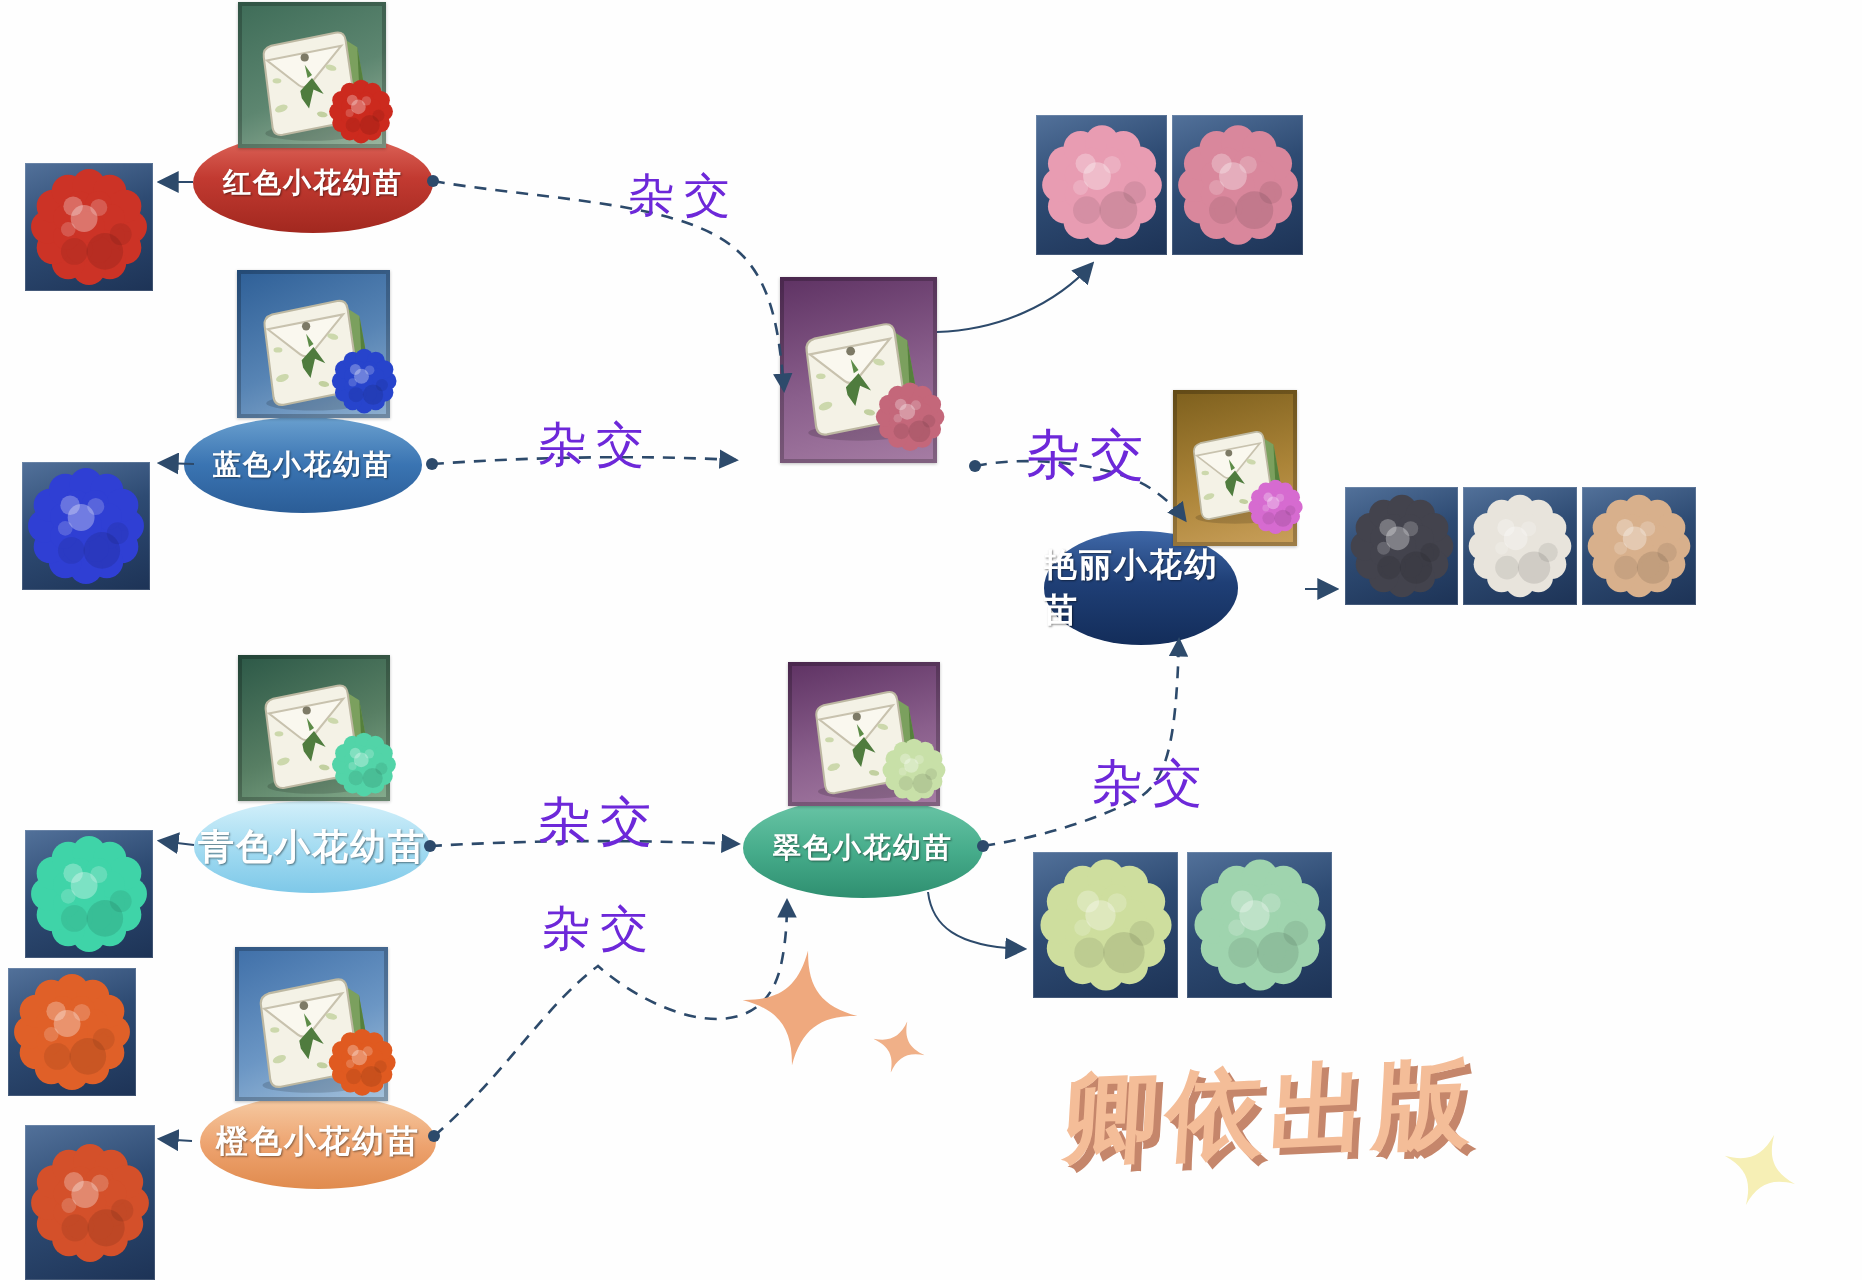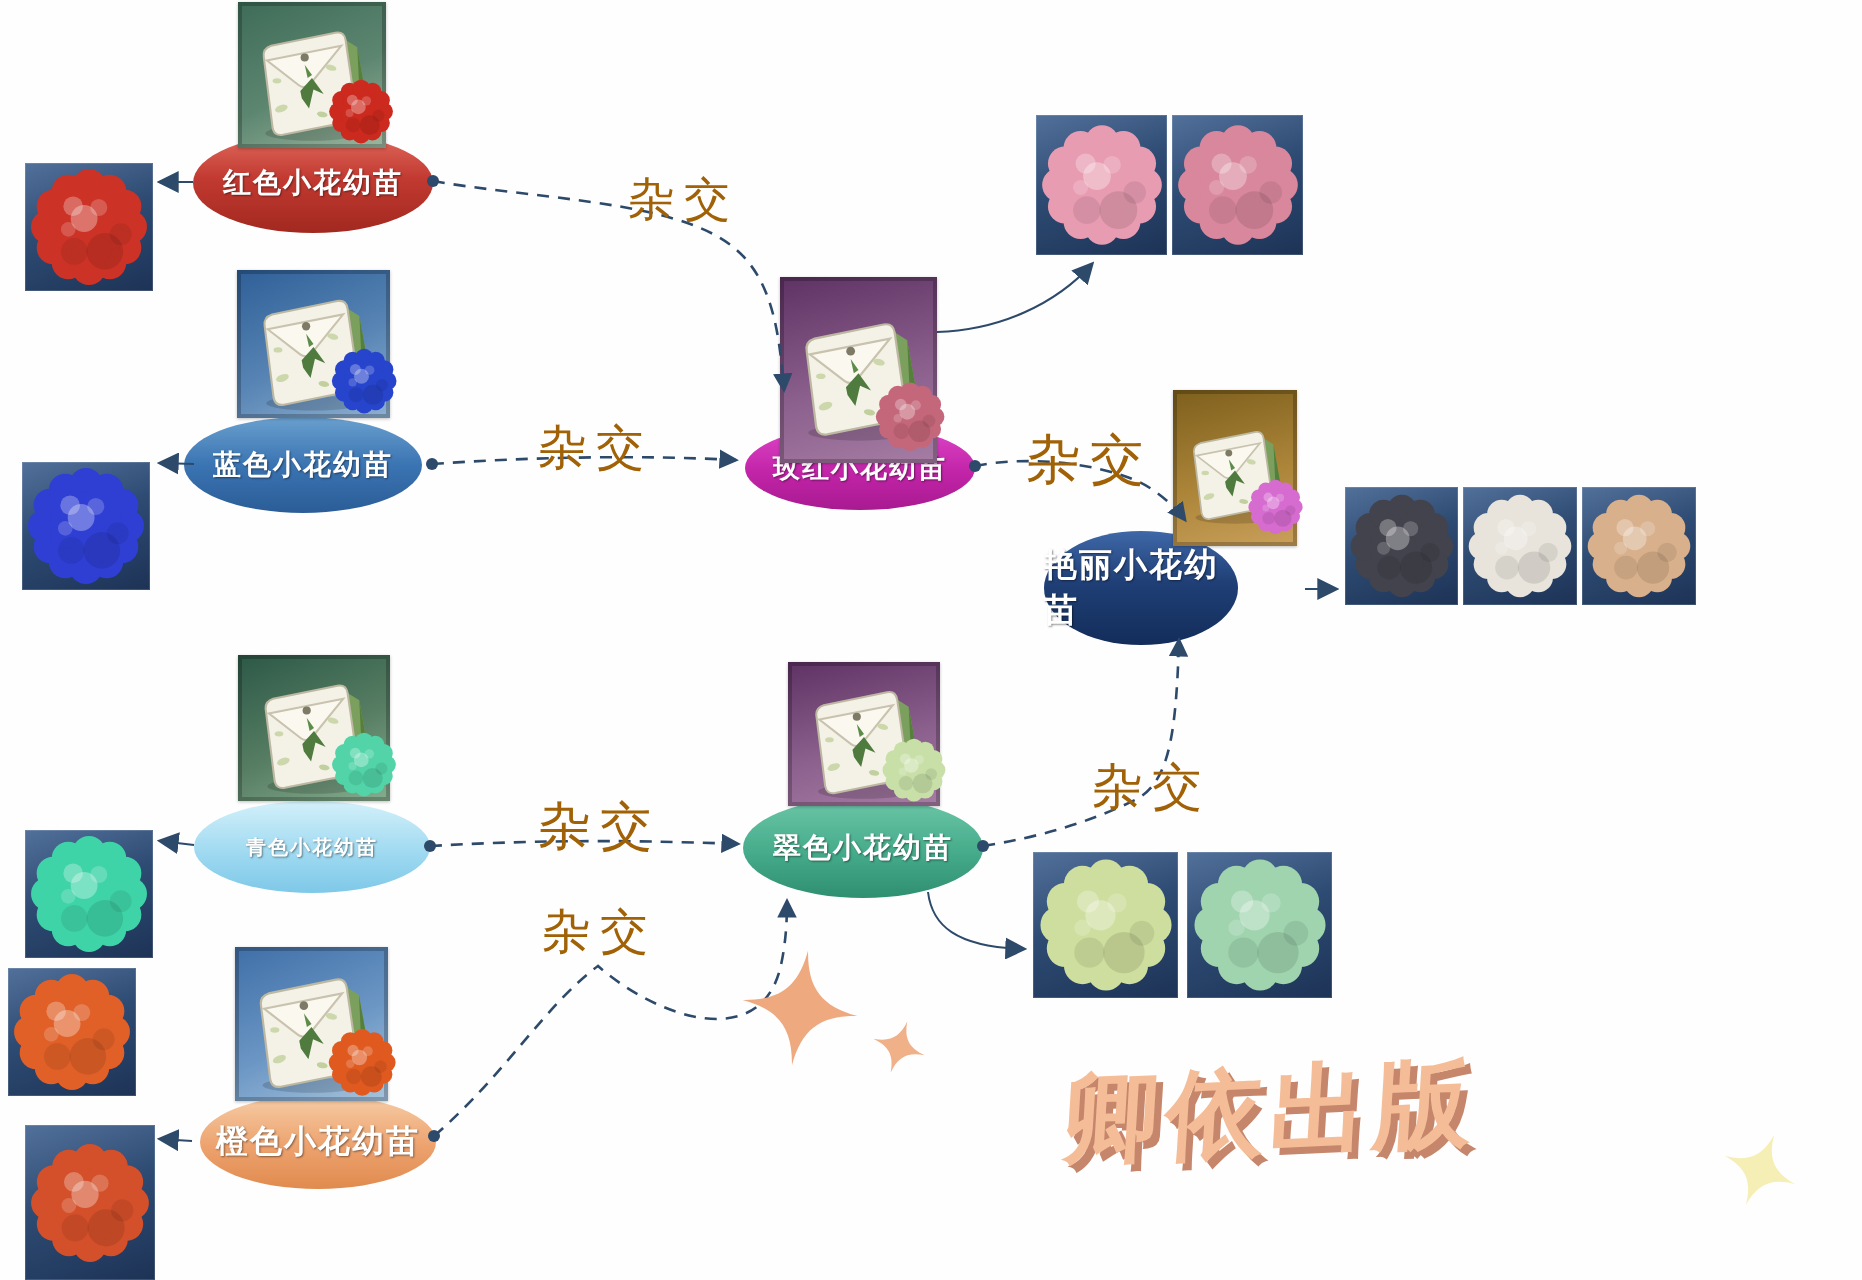--- a/index.html
+++ b/index.html
@@ -32,21 +32,21 @@
   }
   .el-red     {background:linear-gradient(180deg,#e06a5e 0%,#c23a31 45%,#a2281f 100%);}
   .el-blue    {background:linear-gradient(180deg,#6aa0cf 0%,#3a74b2 50%,#2b5d97 100%);}
   .el-rose    {background:linear-gradient(180deg,#de46c8 0%,#c224a8 55%,#a81a90 100%);}
   .el-navy    {background:linear-gradient(180deg,#3f68a8 0%,#1f3f76 45%,#13<linear 100%);background:linear-gradient(180deg,#3f68a8 0%,#1f3f76 45%,#132d5a 100%);}
   .el-teal    {background:linear-gradient(180deg,#6cc7a8 0%,#45ab8a 55%,#2f8f70 100%);}
   .el-sky     {background:linear-gradient(180deg,#d3f0fa 0%,#9cd8f0 60%,#7ec8e8 100%);}
   .el-orange  {background:linear-gradient(180deg,#f6cda6 0%,#eda26e 55%,#e08b4e 100%);}
   
   .hyb{
-    position:absolute;z-index:5;color:#a16207;font-family:Liberation Sans, sans-serif;
+    position:absolute;z-index:5;color:#6d28d9;font-family:Liberation Mono, monospace;
     letter-spacing:10px;white-space:nowrap;line-height:1;
   }
   
   .watermark{
     position:absolute;z-index:5;font-weight:bold;white-space:nowrap;line-height:1;
     color:#f4bd98;text-shadow:7px 7px 0 #c5866b;
     transform:rotate(-2.5deg) skewX(-6deg);letter-spacing:6px;
   }
   .spark{position:absolute;z-index:5;}
   svg.overlay{position:absolute;left:0;top:0;z-index:4;pointer-events:none;}
@@ -273,30 +273,27 @@
         <use href="#sym-pom"></use>
       </svg>
   </div>
 
   <div class="nodeE el-red" style="left:193px;top:133px;width:240px;height:100px;font-size:28px;text-align:center;">
     <span>红色小花幼苗</span>
   </div>
   <div class="nodeE el-blue" style="left:184px;top:417px;width:238px;height:96px;font-size:28px;">
     <span>蓝色小花幼苗</span>
   </div>
-  <div class="nodeE el-rose" style="left:745px;top:426px;width:230px;height:84px;font-size:27px;">
-    <span>玫红小花幼苗</span>
-  </div>
   <div class="nodeE el-navy" style="left:1044px;top:531px;width:194px;height:114px;font-size:33px;">
     <span>艳丽小花幼苗</span>
   </div>
   <div class="nodeE el-teal" style="left:743px;top:798px;width:240px;height:100px;font-size:28px;">
     <span>翠色小花幼苗</span>
   </div>
-  <div class="nodeE el-sky" style="left:194px;top:801px;width:236px;height:92px;font-size:20px;">
+  <div class="nodeE el-sky" style="left:194px;top:801px;width:236px;height:92px;font-size:36px;">
     <span>青色小花幼苗</span>
   </div>
   <div class="nodeE el-orange" style="left:200px;top:1095px;width:236px;height:94px;font-size:32px;">
     <span>橙色小花幼苗</span>
   </div>
 
   <div class="hyb" style="left:628px;top:176px;font-size:46px;">杂交</div>
   <div class="hyb" style="left:538px;top:424px;font-size:48px;">杂交</div>
   <div class="hyb" style="left:1026px;top:432px;font-size:54px;">杂交</div>
   <div class="hyb" style="left:538px;top:800px;font-size:52px;">杂交</div>

